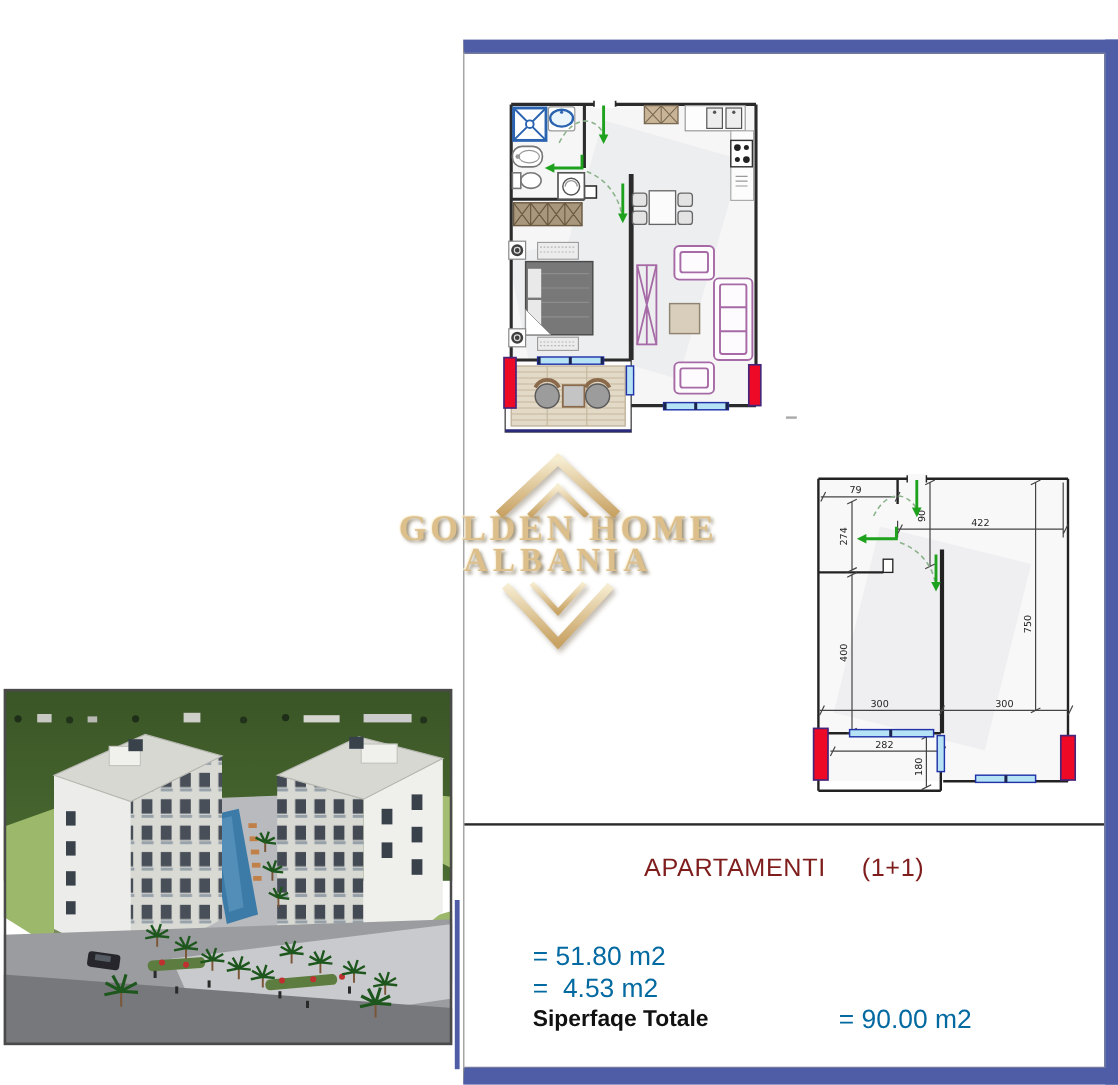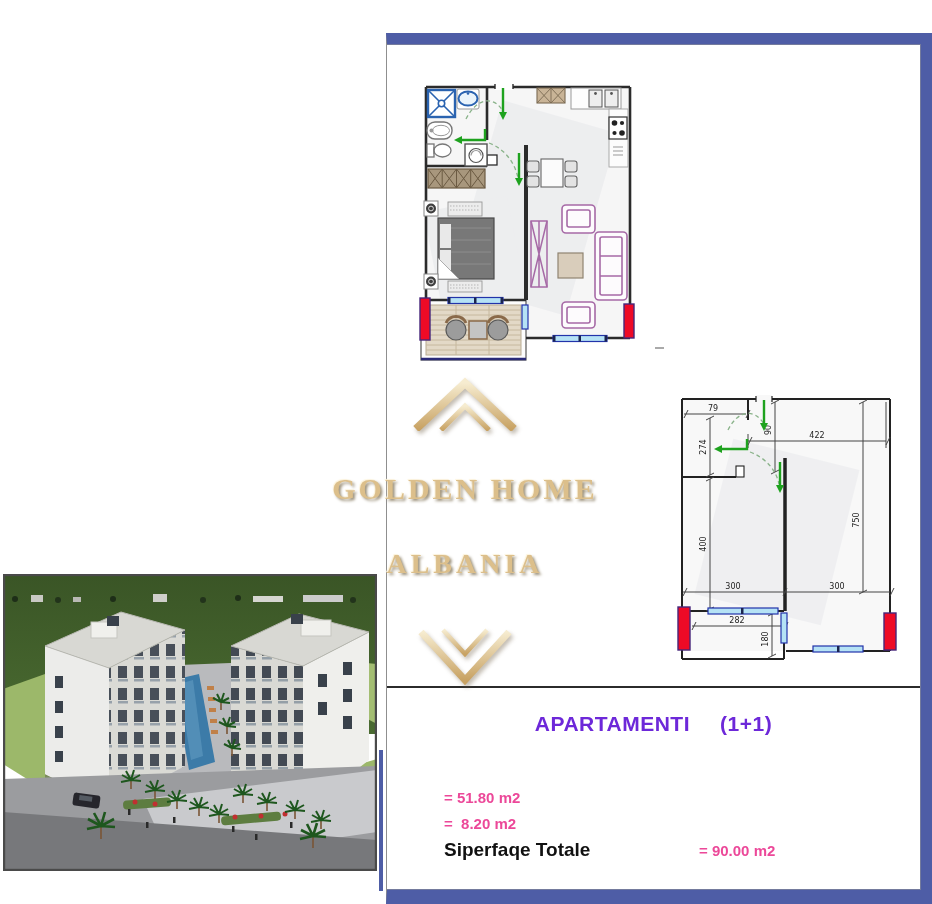--- a/index.html
+++ b/index.html
@@ -27,47 +27,46 @@
   
   .plan1{position:absolute;left:419px;top:83px;width:218px;height:284px;}
   .plan2{position:absolute;left:672px;top:392px;width:236px;height:282px;}
   .dash-artifact{position:absolute;left:655px;top:347px;width:9px;height:2px;background:#aaa;}
   svg text.dim{font-family:"DejaVu Sans", sans-serif;font-size:8px;fill:#222;}
   
   .logo{
     position:absolute;left:300px;top:377px;width:330px;
     display:flex;flex-direction:column;align-items:center;z-index:5;
     pointer-events:none;
-    gap:48px;
   }
   .logo svg{filter:drop-shadow(2px 3px 2px rgba(120,105,80,.45));}
   .logo-line1{
     font-family:"Liberation Serif", serif;font-weight:bold;font-size:30px;
     letter-spacing:3px;color:#dcbf8b;white-space:nowrap;margin-top:-7px;
     text-shadow:2px 2px 3px #9a8f78,-1px -1px 1px #fdf4dd;
   }
   .logo-line2{
     font-family:"Liberation Serif", serif;font-weight:bold;font-size:28px;
     letter-spacing:4px;color:#dcbf8b;white-space:nowrap;margin-top:-6px;
     text-shadow:2px 2px 3px #9a8f78,-1px -1px 1px #fdf4dd;
   }
   .logo .chev-down{margin-top:0px;}
   
   .photo{position:absolute;left:3px;top:574px;width:374px;height:297px;}
   
   .separator{position:absolute;left:387px;top:686px;width:533px;height:2px;background:#2b2b2b;}
   .apt-title{
     position:absolute;left:387px;top:712px;width:533px;
     display:flex;justify-content:center;gap:30px;
-    font-size:21px;font-weight:bold;color:#6d28d9;letter-spacing:.5px;
+    font-size:21px;font-weight:normal;color:#7f1d1d;letter-spacing:.5px;
   }
   .area-rows{position:absolute;left:444px;top:784px;width:420px;}
   .area-row{display:flex;height:26.5px;align-items:center;}
   .area-label{width:255px;font-size:19px;font-weight:bold;color:#111;}
-  .area-value{font-size:15px;font-weight:bold;color:#ec4899;white-space:pre;}
+  .area-value{font-size:22px;font-weight:normal;color:#0369a1;white-space:pre;}
 </style>
 </head>
 <body>
 
 <div class="flyer"></div>
 <div class="border-fragment"></div>
 <div class="dash-artifact"></div>
 
 <svg class="plan1" viewBox="0 0 218 284">
 
@@ -446,19 +445,19 @@
 <div class="apt-title">
   <span>APARTAMENTI</span>
   <span>(1+1)</span>
 </div>
 
 <div class="area-rows">
   <div class="area-row">
     <span class="area-value">= 51.80 m2</span>
   </div>
   <div class="area-row">
-    <span class="area-value">=  8.20 m2</span>
+    <span class="area-value">=  4.53 m2</span>
   </div>
   <div class="area-row">
     <span class="area-label">Siperfaqe Totale</span>
     <span class="area-value">= 90.00 m2</span>
   </div>
 </div>
 
 </body></html>

